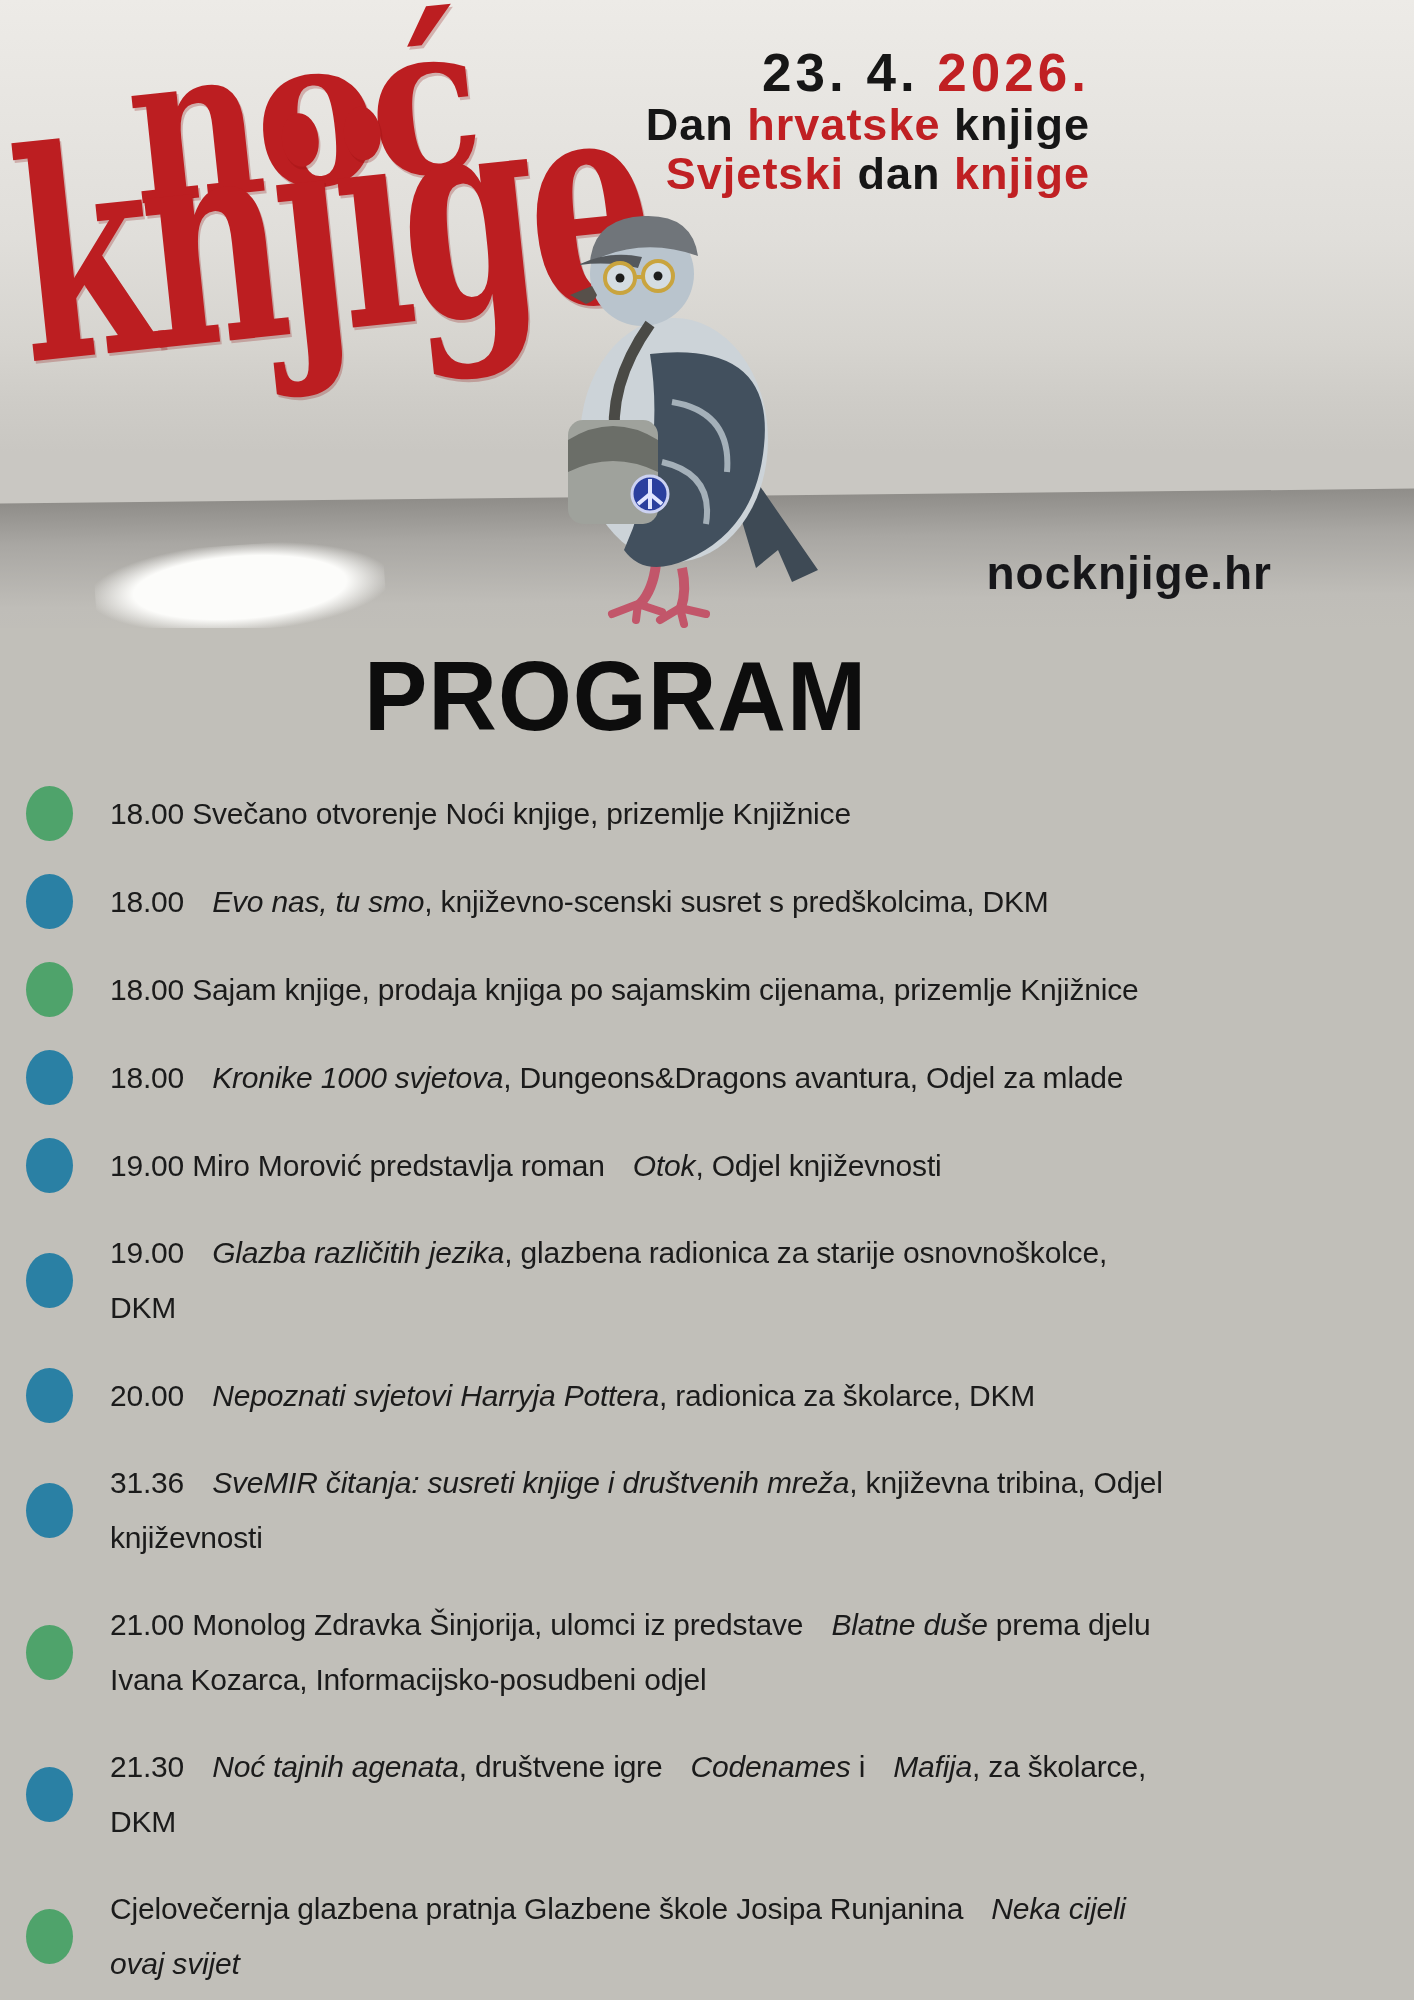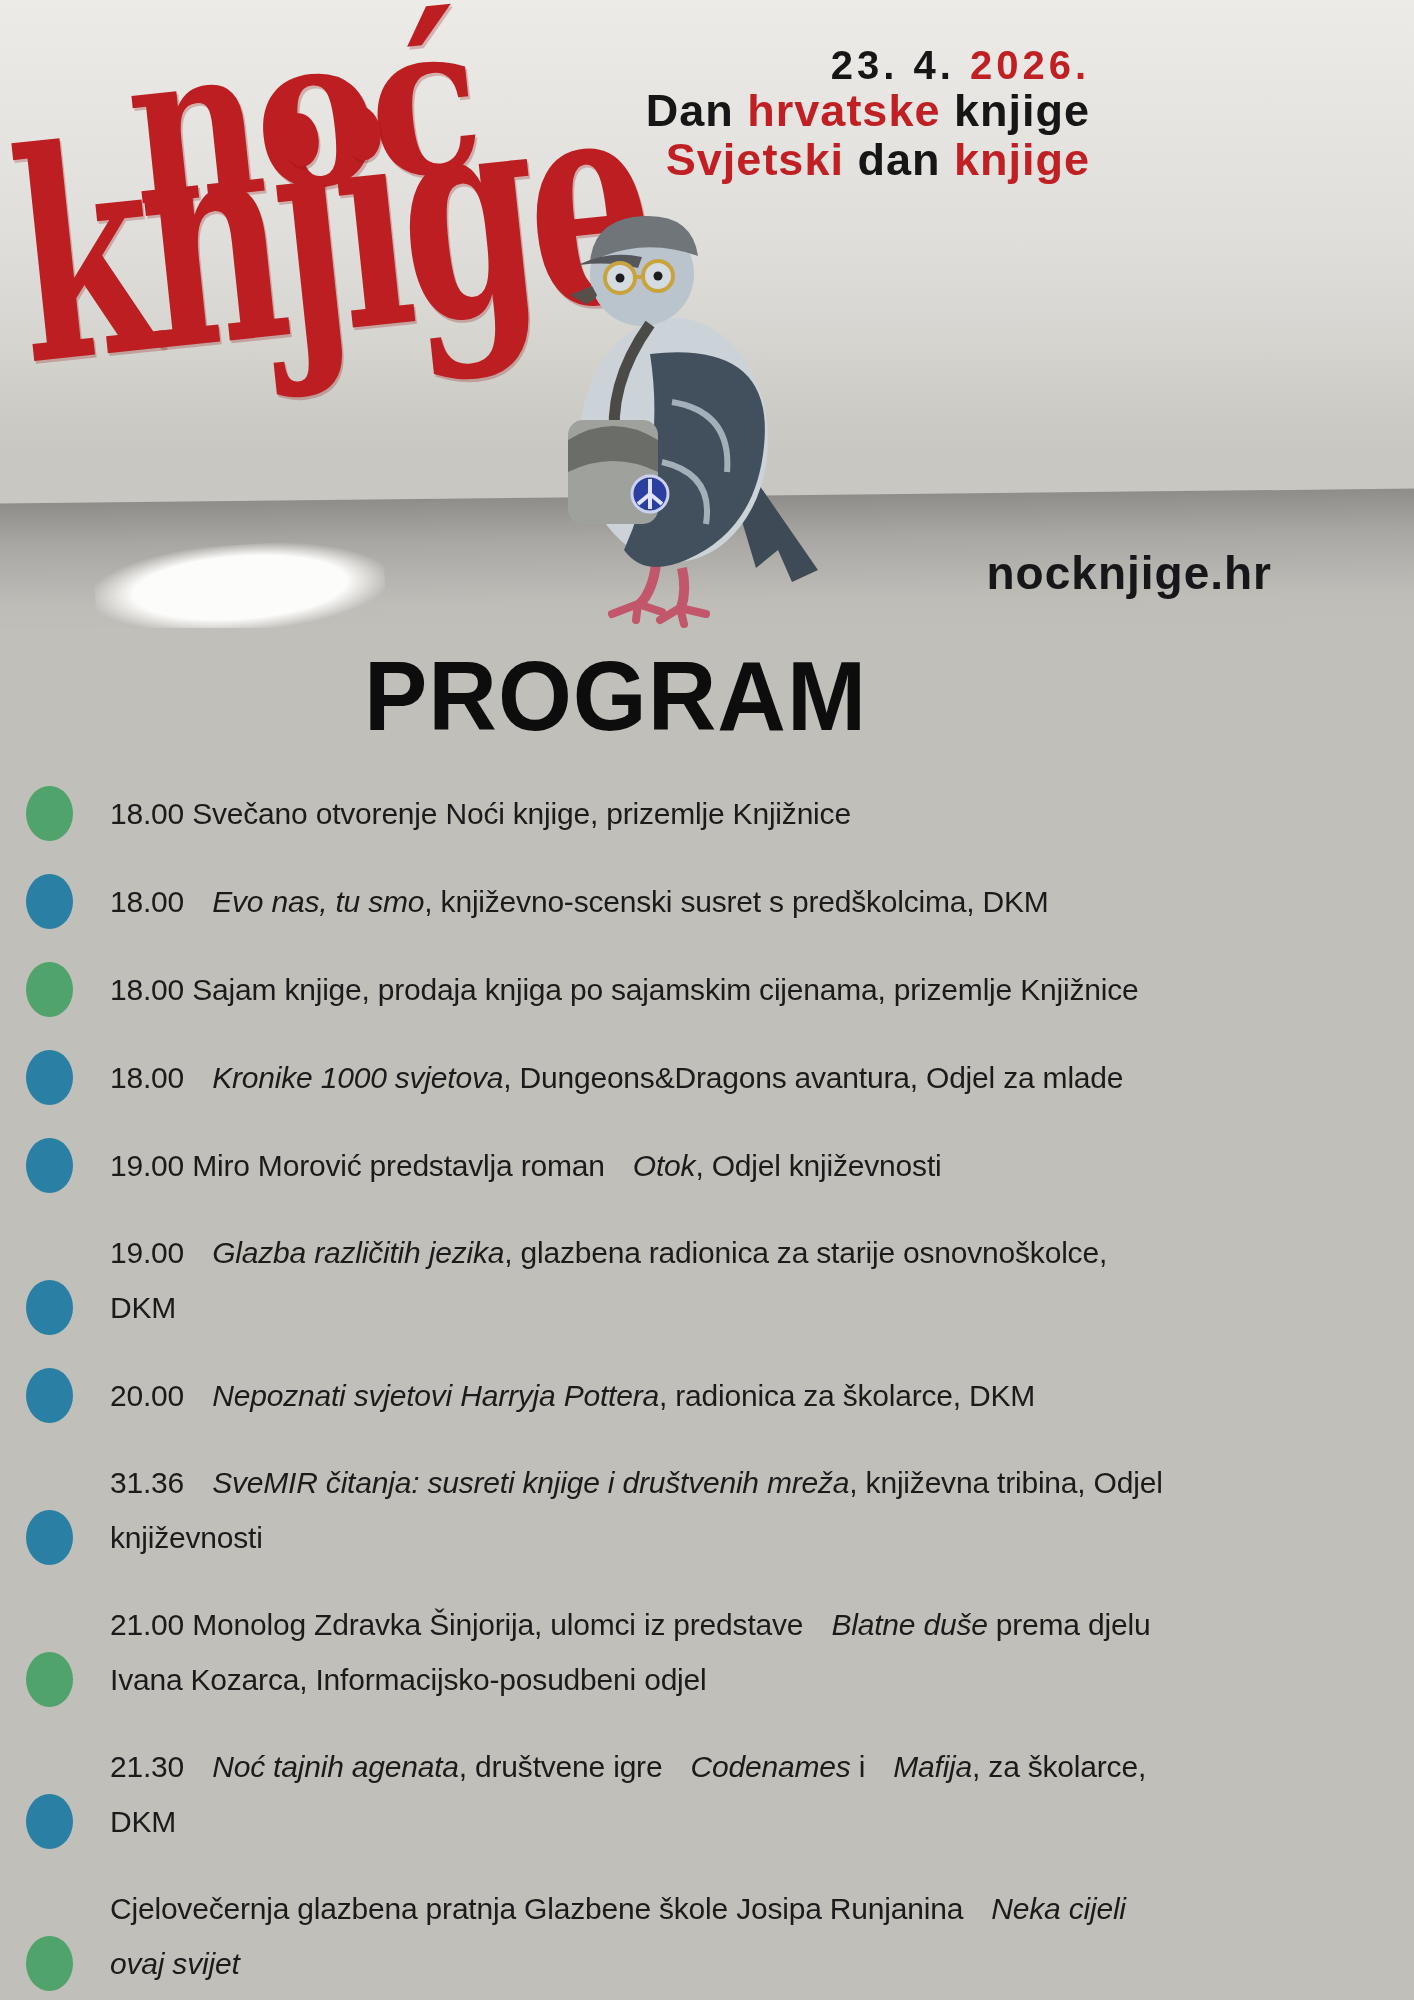--- a/index.html
+++ b/index.html
@@ -16,33 +16,33 @@
          background:radial-gradient(ellipse at center,#fcfcfa 0%,#fcfcfa 52%,rgba(252,252,250,0) 74%);
          transform:rotate(-4deg);}
   .graffiti{position:absolute;color:#bc1e21;font-family:"DejaVu Serif",serif;font-weight:bold;
             line-height:1;white-space:nowrap;transform-origin:left top;
             text-shadow:2px 3px 0 rgba(140,10,12,.25);}
   .g1{left:118px;top:28px;font-size:208px;letter-spacing:-8px;transform:rotate(-6deg) scaleX(.88);}
   .g2{left:2px;top:118px;font-size:288px;letter-spacing:-14px;transform:rotate(-6deg) scaleX(.68);}
 
   .datebox{position:absolute;top:44px;right:324px;text-align:right;font-weight:bold;
            font-family:"Liberation Sans",sans-serif;line-height:1.08;white-space:nowrap;}
-  .dateline{font-size:40px;letter-spacing:4px;}
+  .dateline{font-size:53px;letter-spacing:4px;}
   .subline{font-size:45px;letter-spacing:1px;}
   .website{position:absolute;top:546px;right:142px;font-size:46px;font-weight:bold;
            color:#17171a;letter-spacing:1px;}
 
   .pigeon{position:absolute;left:552px;top:172px;}
 
   
   .program{position:absolute;top:628px;left:0;width:1231px;height:1372px;}
   .program-title{margin:14px 0 0 0;text-align:center;font-size:95px;font-weight:800;
                  letter-spacing:1px;color:#0d0d0d;transform:scaleY(1.04);}
   .program-list{margin-top:34px;padding-left:26px;padding-right:60px;}
-  .program-item{display:flex;align-items:flex-end;margin-bottom:32px;}
+  .program-item{display:flex;align-items:center;margin-bottom:32px;}
   .bullet{flex:0 0 auto;width:47px;height:55px;border-radius:50%;margin-top:1px;}
   .item-text{margin:0 0 0 37px;font-size:30px;line-height:55px;letter-spacing:-0.2px;
              color:#1b1b1b;max-width:1280px;}
   .item-text em{font-style:italic;margin-left:20px;}
 </style>
 </head>
 <body>
 
 <div class="page">
 

